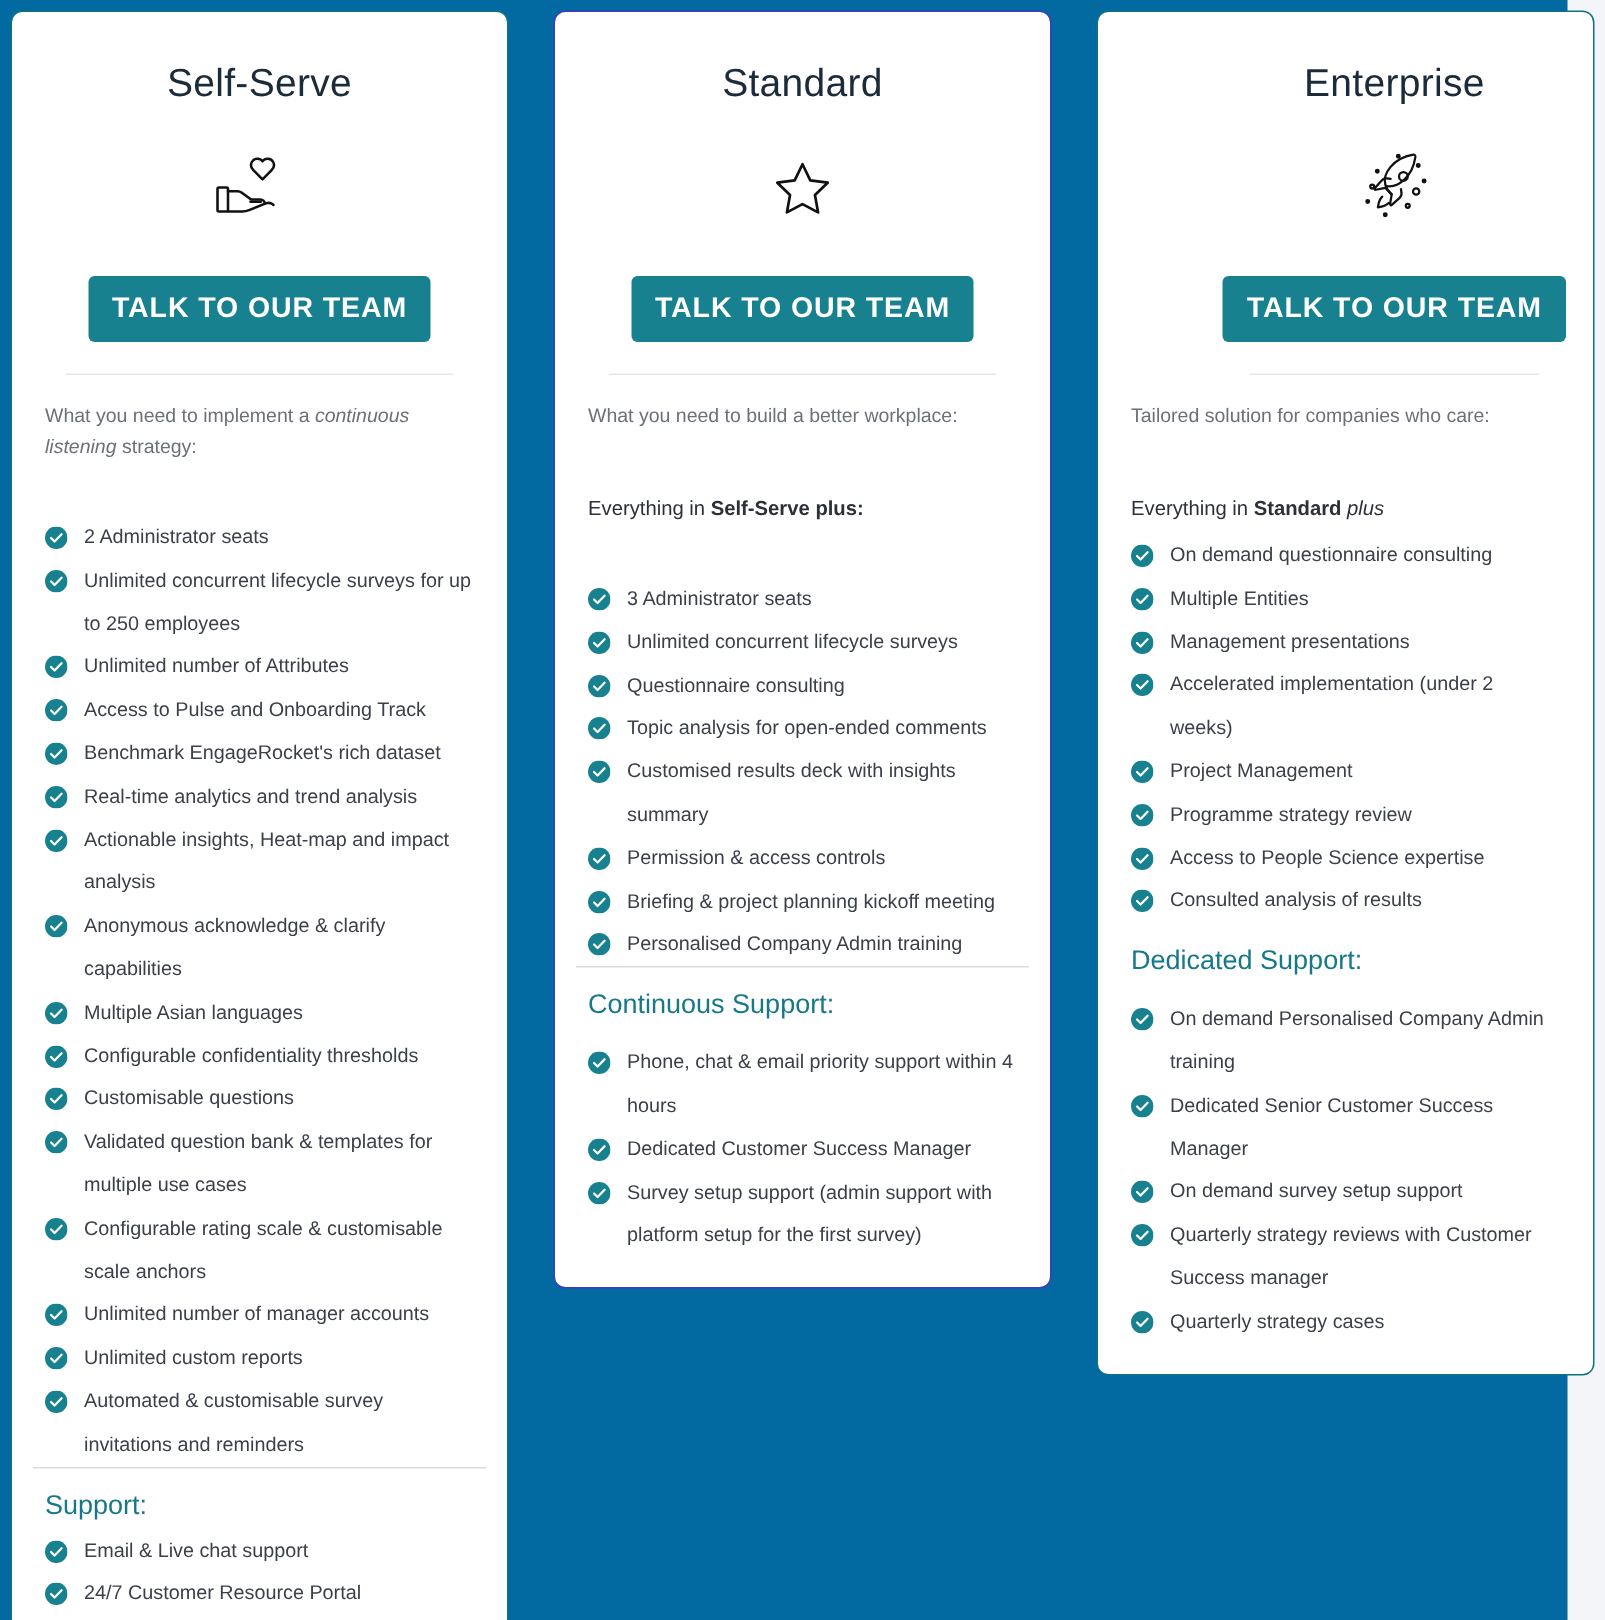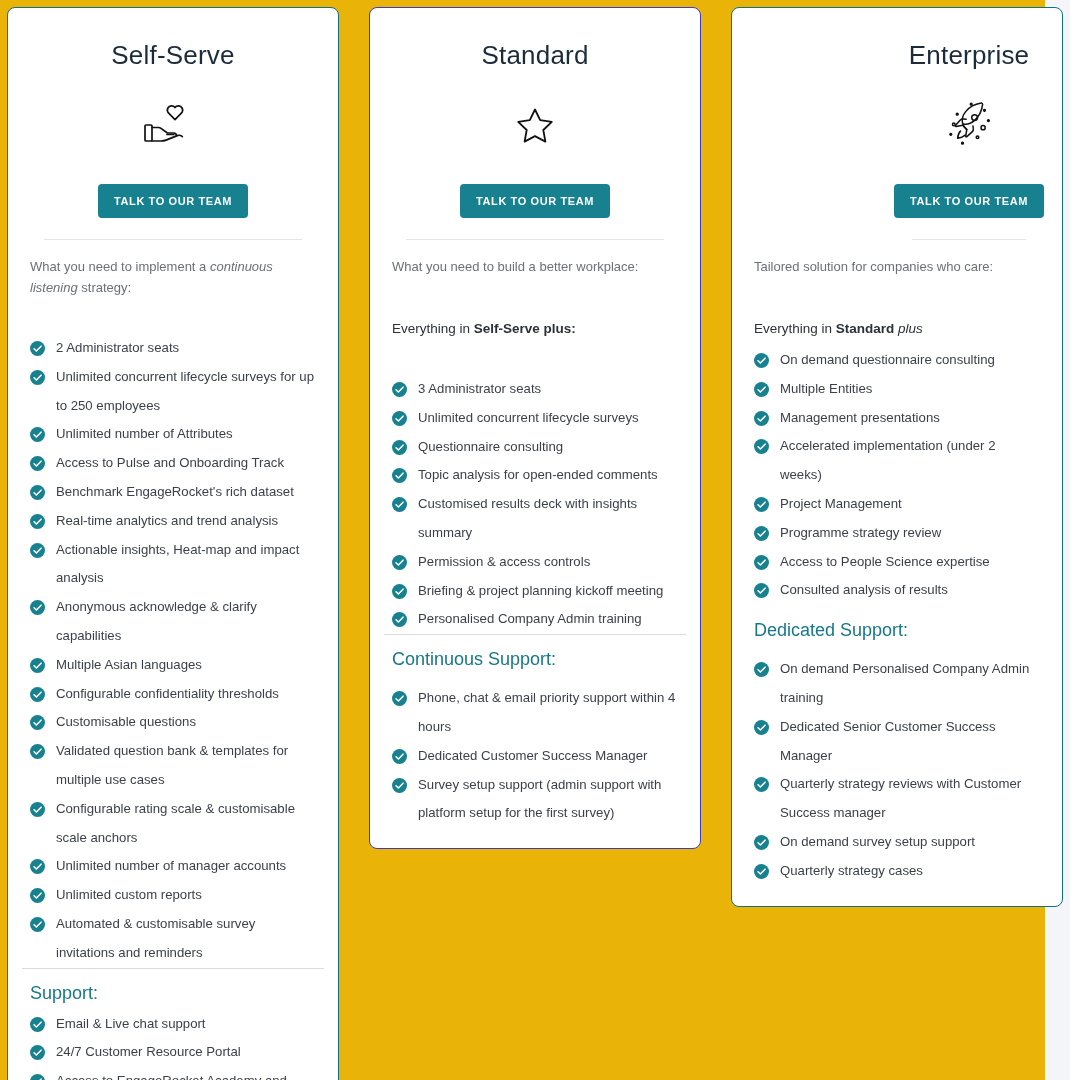--- a/index.html
+++ b/index.html
@@ -6,21 +6,21 @@
   html, body {
     margin: 0; padding: 0;
     width: 1070px; height: 1080px;
     background: #f4f5f9;
     font-family: "Liberation Sans", sans-serif;
     -webkit-font-smoothing: antialiased;
   }
   .pricing-grid {
     position: relative;
     width: 1045px; height: 1080px;
-    background: #eab308;
+    background: #0369a1;
   }
   .plan-card {
     position: absolute;
     background: #ffffff;
     border-radius: 8px;
     display: flex;
     flex-direction: column;
   }
   .card-self  { left: 7px;   top: 7px;  width: 332px; }
   .card-std   { left: 369px; top: 7px;  width: 332px; }
@@ -47,21 +47,21 @@
     align-items: center;
     justify-content: center;
   }
   .cta-wrap { margin-top: 30px; width: 100%; display: flex; justify-content: center; }
   .cta-button {
     background: #17818f;
     color: #ffffff;
     border: none;
     border-radius: 4px;
     font-family: "Liberation Sans", sans-serif;
-    font-size: 11px;
+    font-size: 19px;
     font-weight: 700;
     letter-spacing: .6px;
     padding: 11px 16px 11px 16px;
     cursor: pointer;
     white-space: nowrap;
   }
   .head-rule {
     margin-top: 21px;
     height: 1px;
     background: #e3e5e8;
@@ -378,26 +378,26 @@
               <circle cx="8" cy="8" r="8" fill="#17818f"></circle>
               <path d="M4.3 8.2l2.5 2.5 5-5.2" fill="none" stroke="#ffffff" stroke-width="1.6" stroke-linecap="round" stroke-linejoin="round"></path>
             </svg><span> On demand Personalised Company Admin training</span></li>
           <li class="feature-item"><svg class="check-icon" viewBox="0 0 16 16">
               <circle cx="8" cy="8" r="8" fill="#17818f"></circle>
               <path d="M4.3 8.2l2.5 2.5 5-5.2" fill="none" stroke="#ffffff" stroke-width="1.6" stroke-linecap="round" stroke-linejoin="round"></path>
             </svg><span>Dedicated Senior Customer Success Manager</span></li>
           <li class="feature-item"><svg class="check-icon" viewBox="0 0 16 16">
               <circle cx="8" cy="8" r="8" fill="#17818f"></circle>
               <path d="M4.3 8.2l2.5 2.5 5-5.2" fill="none" stroke="#ffffff" stroke-width="1.6" stroke-linecap="round" stroke-linejoin="round"></path>
+            </svg><span> On demand survey setup support</span></li>
+          <li class="feature-item"><svg class="check-icon" viewBox="0 0 16 16">
+              <circle cx="8" cy="8" r="8" fill="#17818f"></circle>
+              <path d="M4.3 8.2l2.5 2.5 5-5.2" fill="none" stroke="#ffffff" stroke-width="1.6" stroke-linecap="round" stroke-linejoin="round"></path>
             </svg><span>Quarterly strategy reviews with Customer Success manager</span></li>
           <li class="feature-item"><svg class="check-icon" viewBox="0 0 16 16">
               <circle cx="8" cy="8" r="8" fill="#17818f"></circle>
               <path d="M4.3 8.2l2.5 2.5 5-5.2" fill="none" stroke="#ffffff" stroke-width="1.6" stroke-linecap="round" stroke-linejoin="round"></path>
-            </svg><span> On demand survey setup support</span></li>
-          <li class="feature-item"><svg class="check-icon" viewBox="0 0 16 16">
-              <circle cx="8" cy="8" r="8" fill="#17818f"></circle>
-              <path d="M4.3 8.2l2.5 2.5 5-5.2" fill="none" stroke="#ffffff" stroke-width="1.6" stroke-linecap="round" stroke-linejoin="round"></path>
             </svg><span>Quarterly strategy cases</span></li>
         </ul>
     </div>
   </div>
 
 </div>
 
 </body></html>

